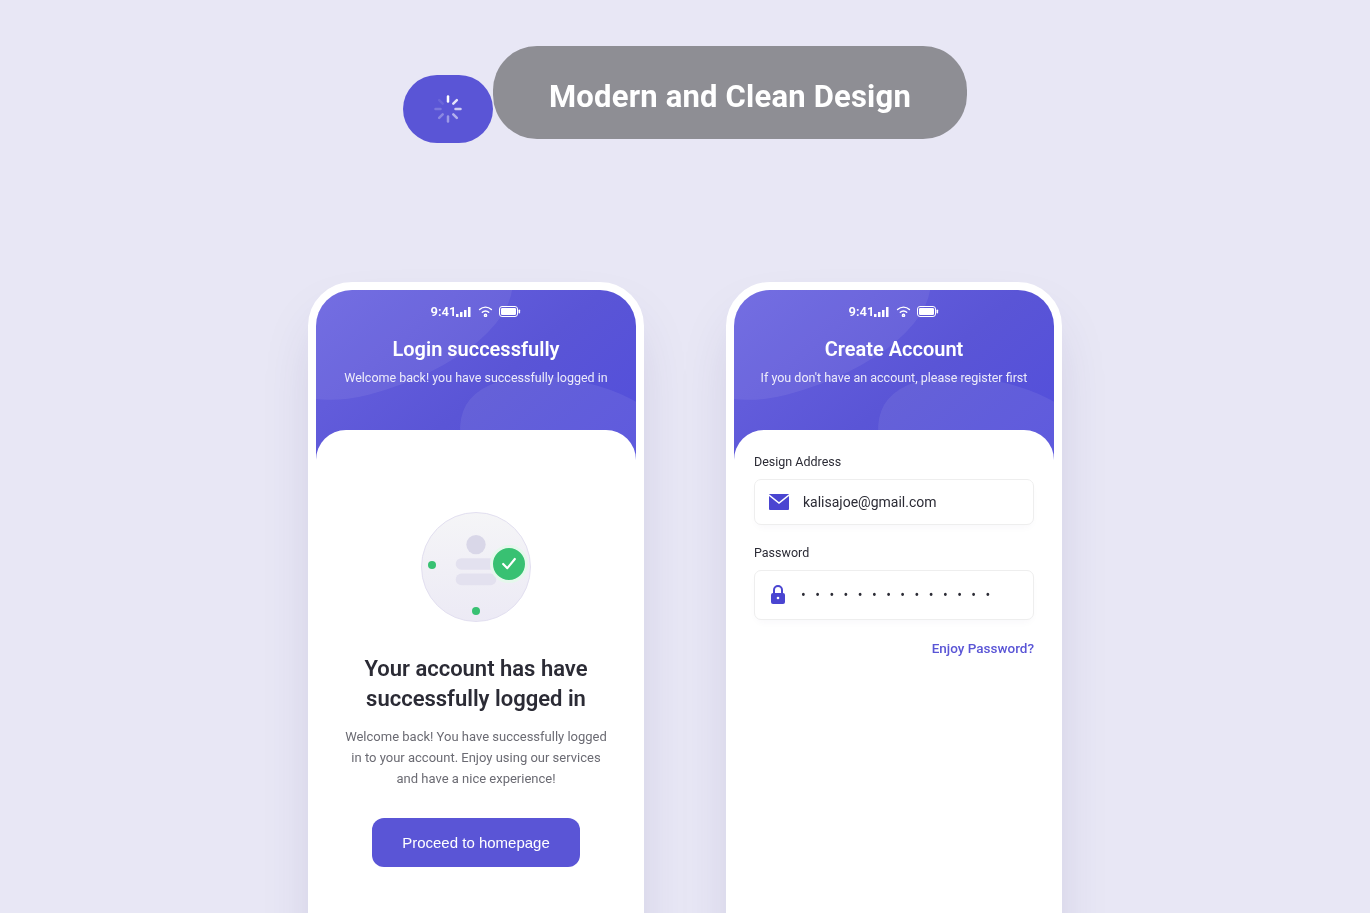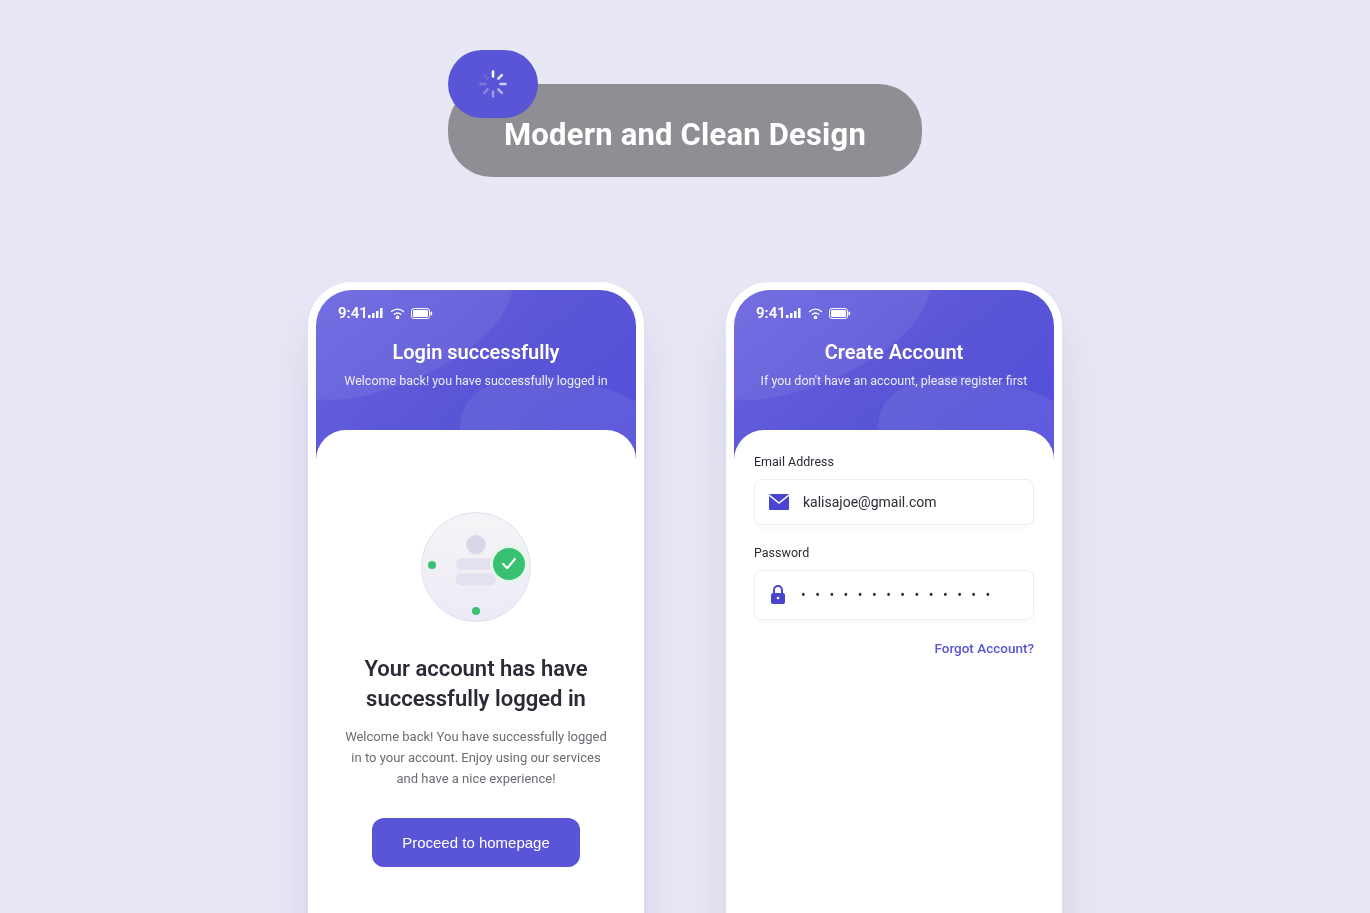--- a/index.html
+++ b/index.html
@@ -24,24 +24,24 @@
     font-family: -apple-system, BlinkMacSystemFont, "Segoe UI", Roboto, Helvetica, Arial, sans-serif;
     overflow: hidden;
     color: var(--text-dark);
   }
 
   
   .banner-wrap {
     position: absolute;
     left: 50%;
     transform: translateX(-50%);
-    top: 50px;
-    display: flex;
-    flex-direction: column;
-    align-items: flex-start;
+    top: 75px;
+    display: flex;
+    flex-direction: row;
+    align-items: center;
   }
   .spinner-chip {
     background: var(--accent);
     width: 90px;
     height: 68px;
     border-radius: 34px;
     display: flex;
     align-items: center;
     justify-content: center;
     z-index: 2;
@@ -101,25 +101,25 @@
   }
   .phone-head::after {
     width: 240px; height: 140px;
     bottom: -60px; right: -60px;
     transform: rotate(20deg);
   }
   .status-bar {
     position: relative;
     z-index: 1;
     display: flex;
-    justify-content: flex-start;
+    justify-content: center;
     align-items: center;
     padding: 14px 22px 0;
     color: var(--white);
-    font-size: 15px;
+    font-size: 13px;
     font-weight: 600;
   }
   .status-icons { display: flex; align-items: center; gap: 6px; }
   .head-text {
     position: relative;
     z-index: 1;
     text-align: center;
     color: var(--white);
     padding: 18px 24px 0;
   }
@@ -349,21 +349,21 @@
         </span>
       </div>
       <div class="head-text">
         <h2>Create Account</h2>
         <p>If you don't have an account, please register first</p>
       </div>
     </div>
 
     <div class="phone-body">
       <div class="form-group">
-        <span class="field-label">Email Address</span>
+        <span class="field-label">Design Address</span>
         <div class="input-box">
           <svg width="20" height="16" viewBox="0 0 20 16">
               <rect width="20" height="16" rx="1" fill="#4a45d1"></rect>
               <path d="M0 1l10 8 10-8" stroke="#fff" stroke-width="1.6" fill="none"></path>
             </svg>
           <span class="value">kalisajoe@gmail.com</span>
         </div>
       </div>
 
       <div class="form-group">
@@ -371,17 +371,17 @@
         <div class="input-box">
           <svg width="18" height="20" viewBox="0 0 18 20" fill="none">
               <rect x="2" y="8" width="14" height="11" rx="2" fill="#4a45d1"></rect>
               <path d="M5 8V5a4 4 0 018 0v3" stroke="#4a45d1" stroke-width="2" fill="none"></path>
               <circle cx="9" cy="13" r="1.3" fill="#fff"></circle>
             </svg>
           <span class="dots">• • • • • • • • • • • • • •</span>
         </div>
       </div>
 
-      <div class="forgot">Forgot Account?</div>
+      <div class="forgot">Enjoy Password?</div>
     </div>
   </div>
 
 </div>
 
 </body></html>

